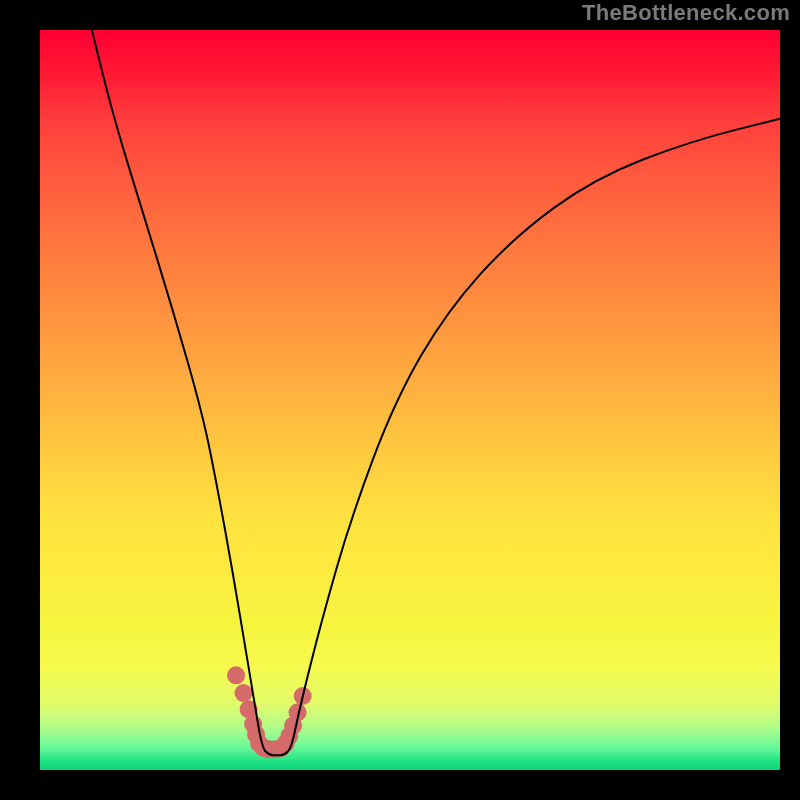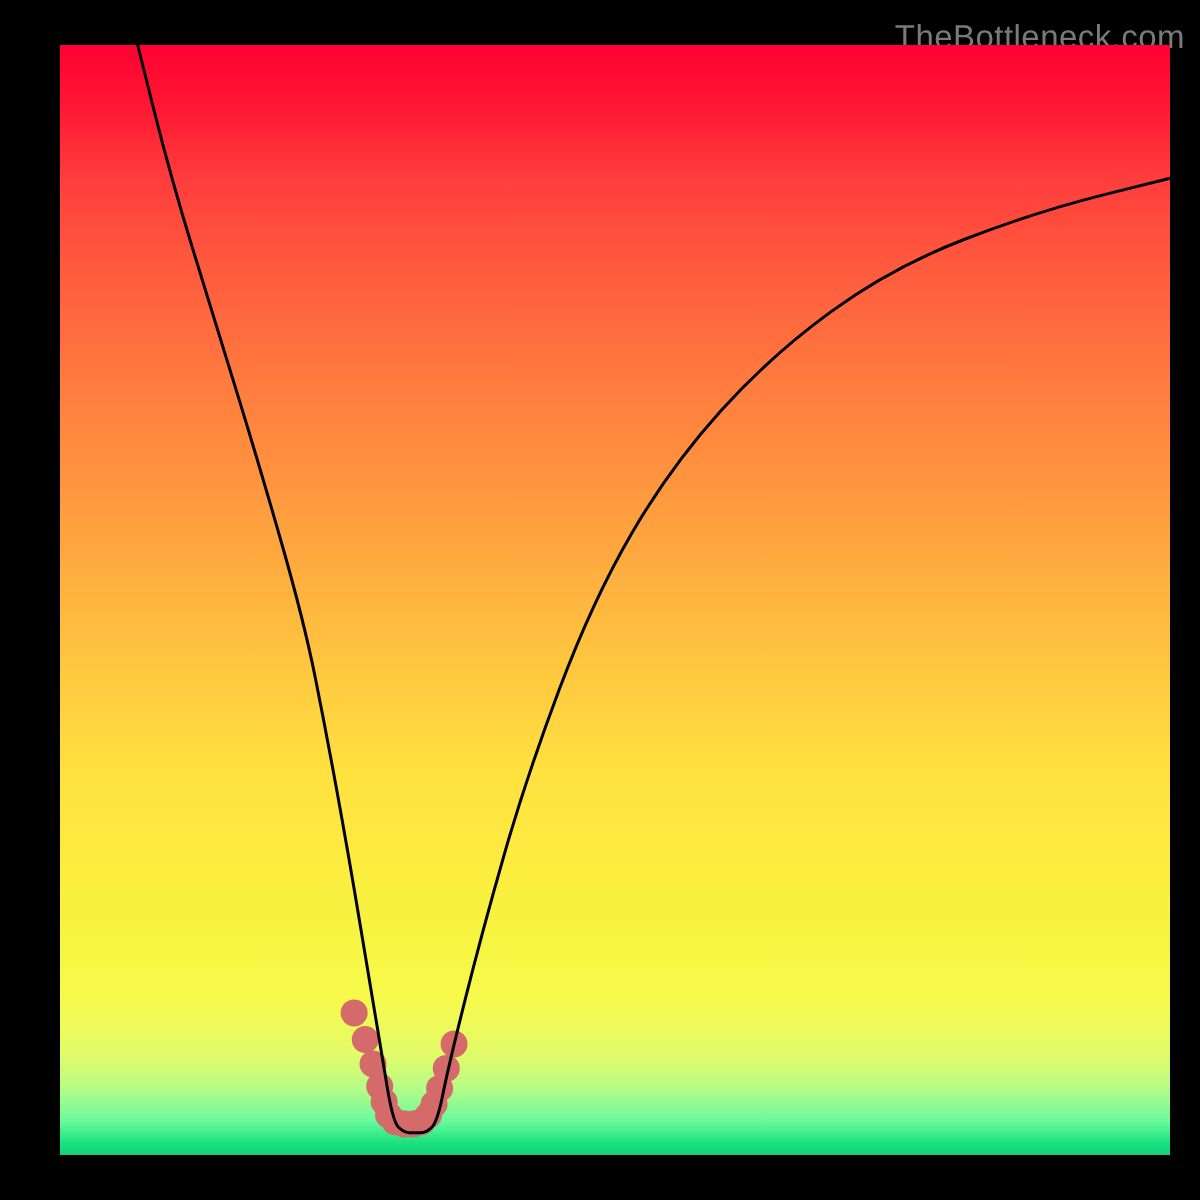--- a/index.html
+++ b/index.html
@@ -38,25 +38,25 @@
       #f7fa4d 86%,
       #e1fb69 91%,
       #b6fc88 94%,
       #68f99c 97%,
       #18e07f 99%,
       #11d178 100%
     );
   }
   .watermark {
     position: absolute;
-    top: 12px;
+    top: 0;
     right: 10px;
     color: #7a7a7a;
     font-size: 22px;
-    font-weight: 400;
+    font-weight: 700;
     letter-spacing: 0.3px;
     user-select: none;
   }
   svg.curve {
     position: absolute;
     left: 0; top: 0;
     width: 740px; height: 740px;
     overflow: visible;
   }
 </style>

